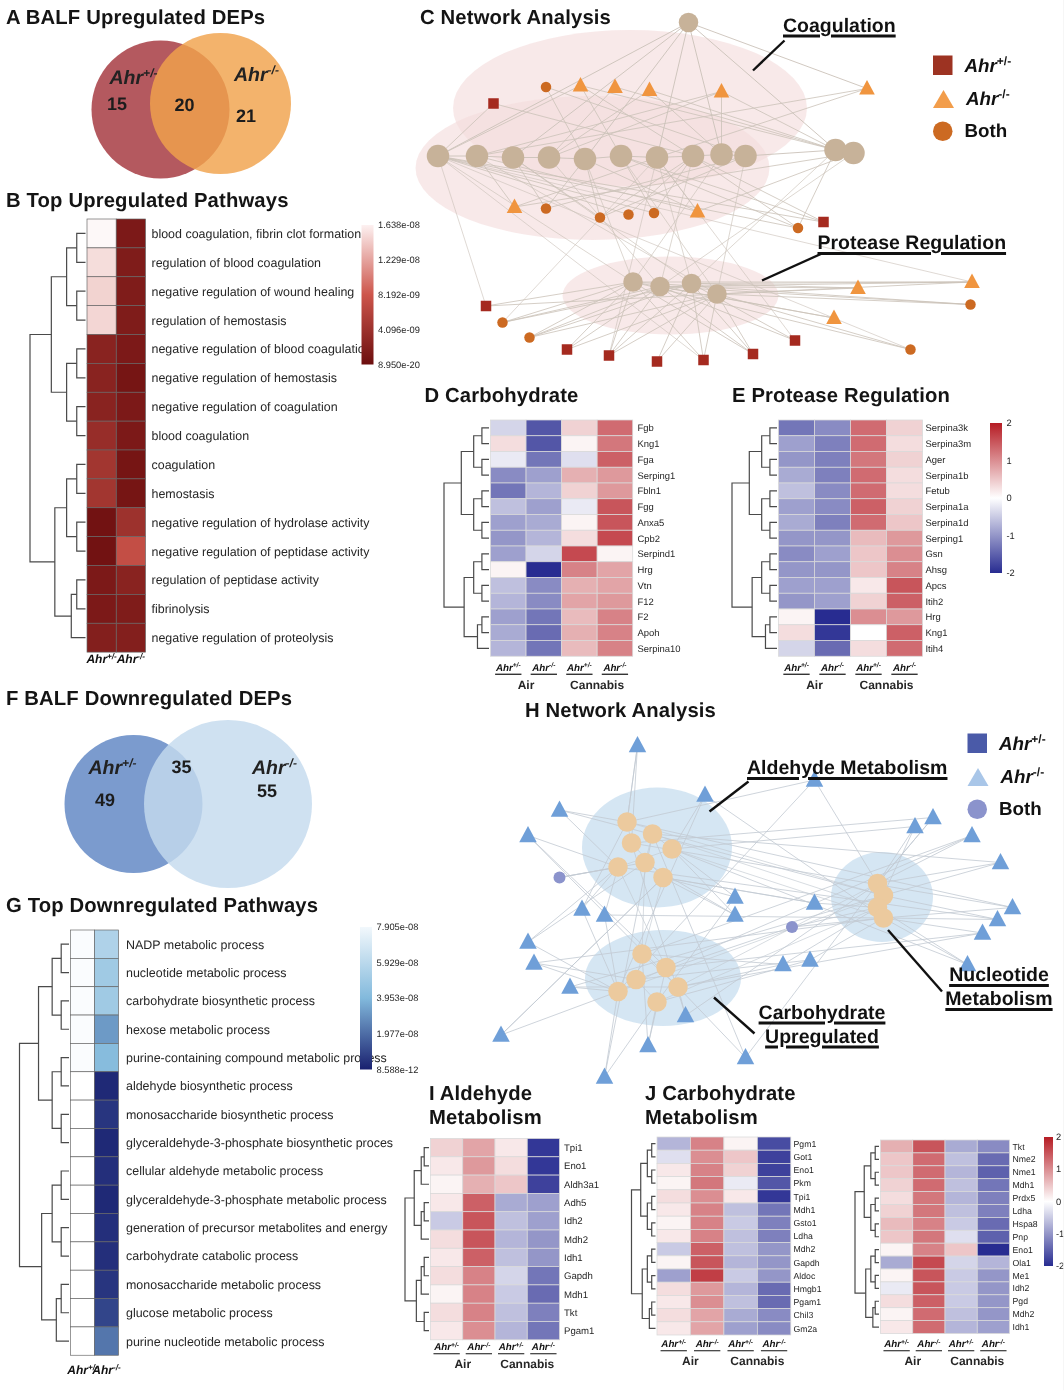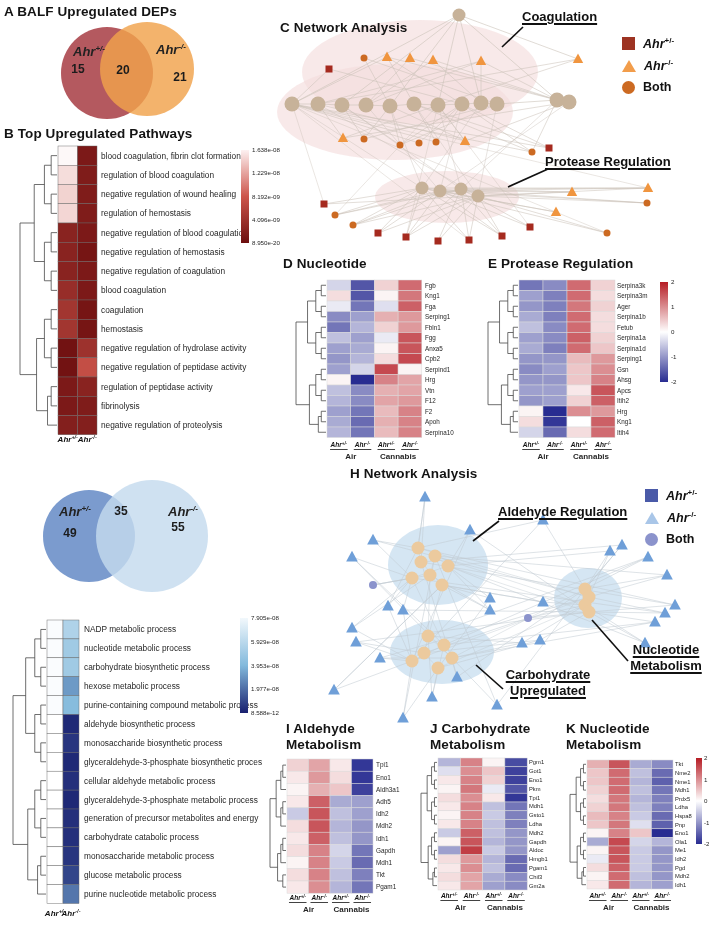--- a/index.html
+++ b/index.html
@@ -1043,38 +1043,39 @@
         <circle cx="373" cy="585" r="4" fill="#8b93cc"></circle>
         <circle cx="528" cy="618" r="4" fill="#8b93cc"></circle>
         <path d="M499,521 L473,541" stroke="#111" stroke-width="1.6" fill="none"></path>
         <path d="M503,689 L476,665" stroke="#111" stroke-width="1.6" fill="none"></path>
         <path d="M628,661 L592,620" stroke="#111" stroke-width="1.6" fill="none"></path>
       </g>
     </svg>
 
   <div class="ptitle" style="left:4px;top:126px">B Top Upregulated Pathways</div>
   <div class="ptitle" style="left:4px;top:4px">A BALF Upregulated DEPs</div>
-  <div class="ptitle" style="left:280px;top:20px">C Network Analysis</div>
-  <div class="ptitle" style="left:283px;top:256px">D Nucleotide</div>
+  <div class="ptitle" style="left:280px;top:4px">C Network Analysis</div>
+  <div class="ptitle" style="left:283px;top:256px">D Carbohydrate</div>
   <div class="ptitle" style="left:488px;top:256px">E Protease Regulation</div>
+  <div class="ptitle" style="left:4px;top:458px">F BALF Downregulated DEPs</div>
+  <div class="ptitle" style="left:4px;top:596px">G Top Downregulated Pathways</div>
   <div class="ptitle" style="left:350px;top:466px">H Network Analysis</div>
   <div class="ptitle" style="left:286px;top:721px;width:105px">I Aldehyde Metabolism</div>
   <div class="ptitle" style="left:430px;top:721px;width:118px">J Carbohydrate Metabolism</div>
-  <div class="ptitle" style="left:566px;top:721px;width:112px">K Nucleotide Metabolism</div>
 
   <div class="callout" style="left:522px;top:9px;white-space:nowrap">Coagulation</div>
   <div class="callout" style="left:545px;top:154px;white-space:nowrap">Protease Regulation</div>
-  <div class="callout" style="left:498px;top:504px;white-space:nowrap">Aldehyde Regulation</div>
+  <div class="callout" style="left:498px;top:504px;white-space:nowrap">Aldehyde Metabolism</div>
   <div class="callout" style="left:500px;top:667px;width:96px;text-align:center">Carbohydrate Upregulated</div>
   <div class="callout" style="left:620px;top:642px;width:92px;text-align:center">Nucleotide Metabolism</div>
 <div class="vlab" style="left:89px;top:44px"><i>Ahr</i><sup>+/-</sup></div>
     <div class="vlab" style="left:171px;top:42px"><i>Ahr</i><sup>-/-</sup></div>
     <div class="vnum" style="left:78px;top:62px">15</div>
     <div class="vnum" style="left:123px;top:63px">20</div>
-    <div class="vnum" style="left:180px;top:70px">21</div>
+    <div class="vnum" style="left:164px;top:70px">21</div>
     <div class="vlab" style="left:75px;top:504px"><i>Ahr</i><sup>+/-</sup></div>
     <div class="vlab" style="left:183px;top:504px"><i>Ahr</i><sup>-/-</sup></div>
     <div class="vnum" style="left:70px;top:526px">49</div>
     <div class="vnum" style="left:121px;top:504px">35</div>
     <div class="vnum" style="left:178px;top:520px">55</div>
     <div class="legend" style="left:622px;top:36px">
       <div class="lrow" style="">
         <span class="lsq" style="background: rgb(157, 51, 34);"></span>
         <span><i>Ahr</i><sup>+/-</sup></span>
       </div>

